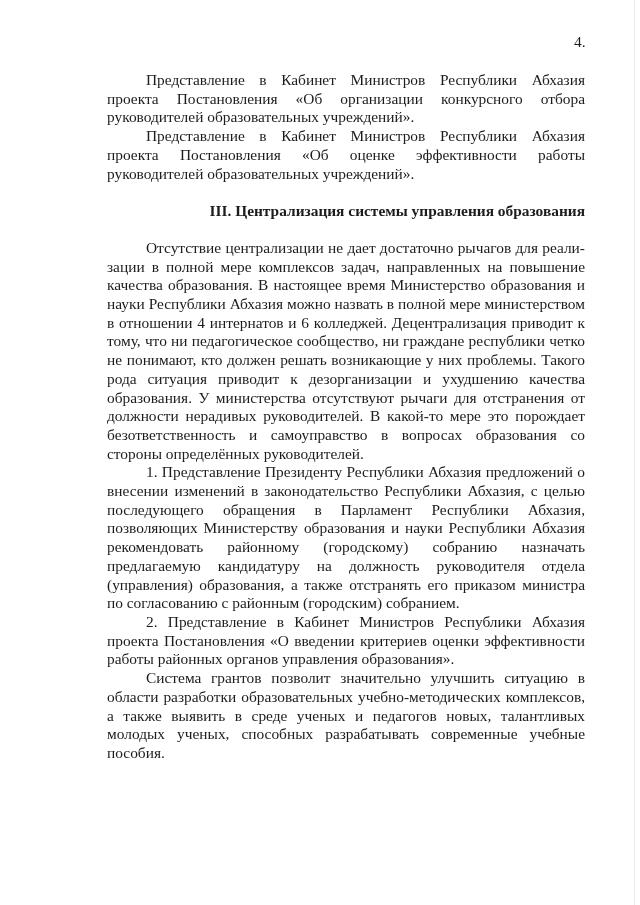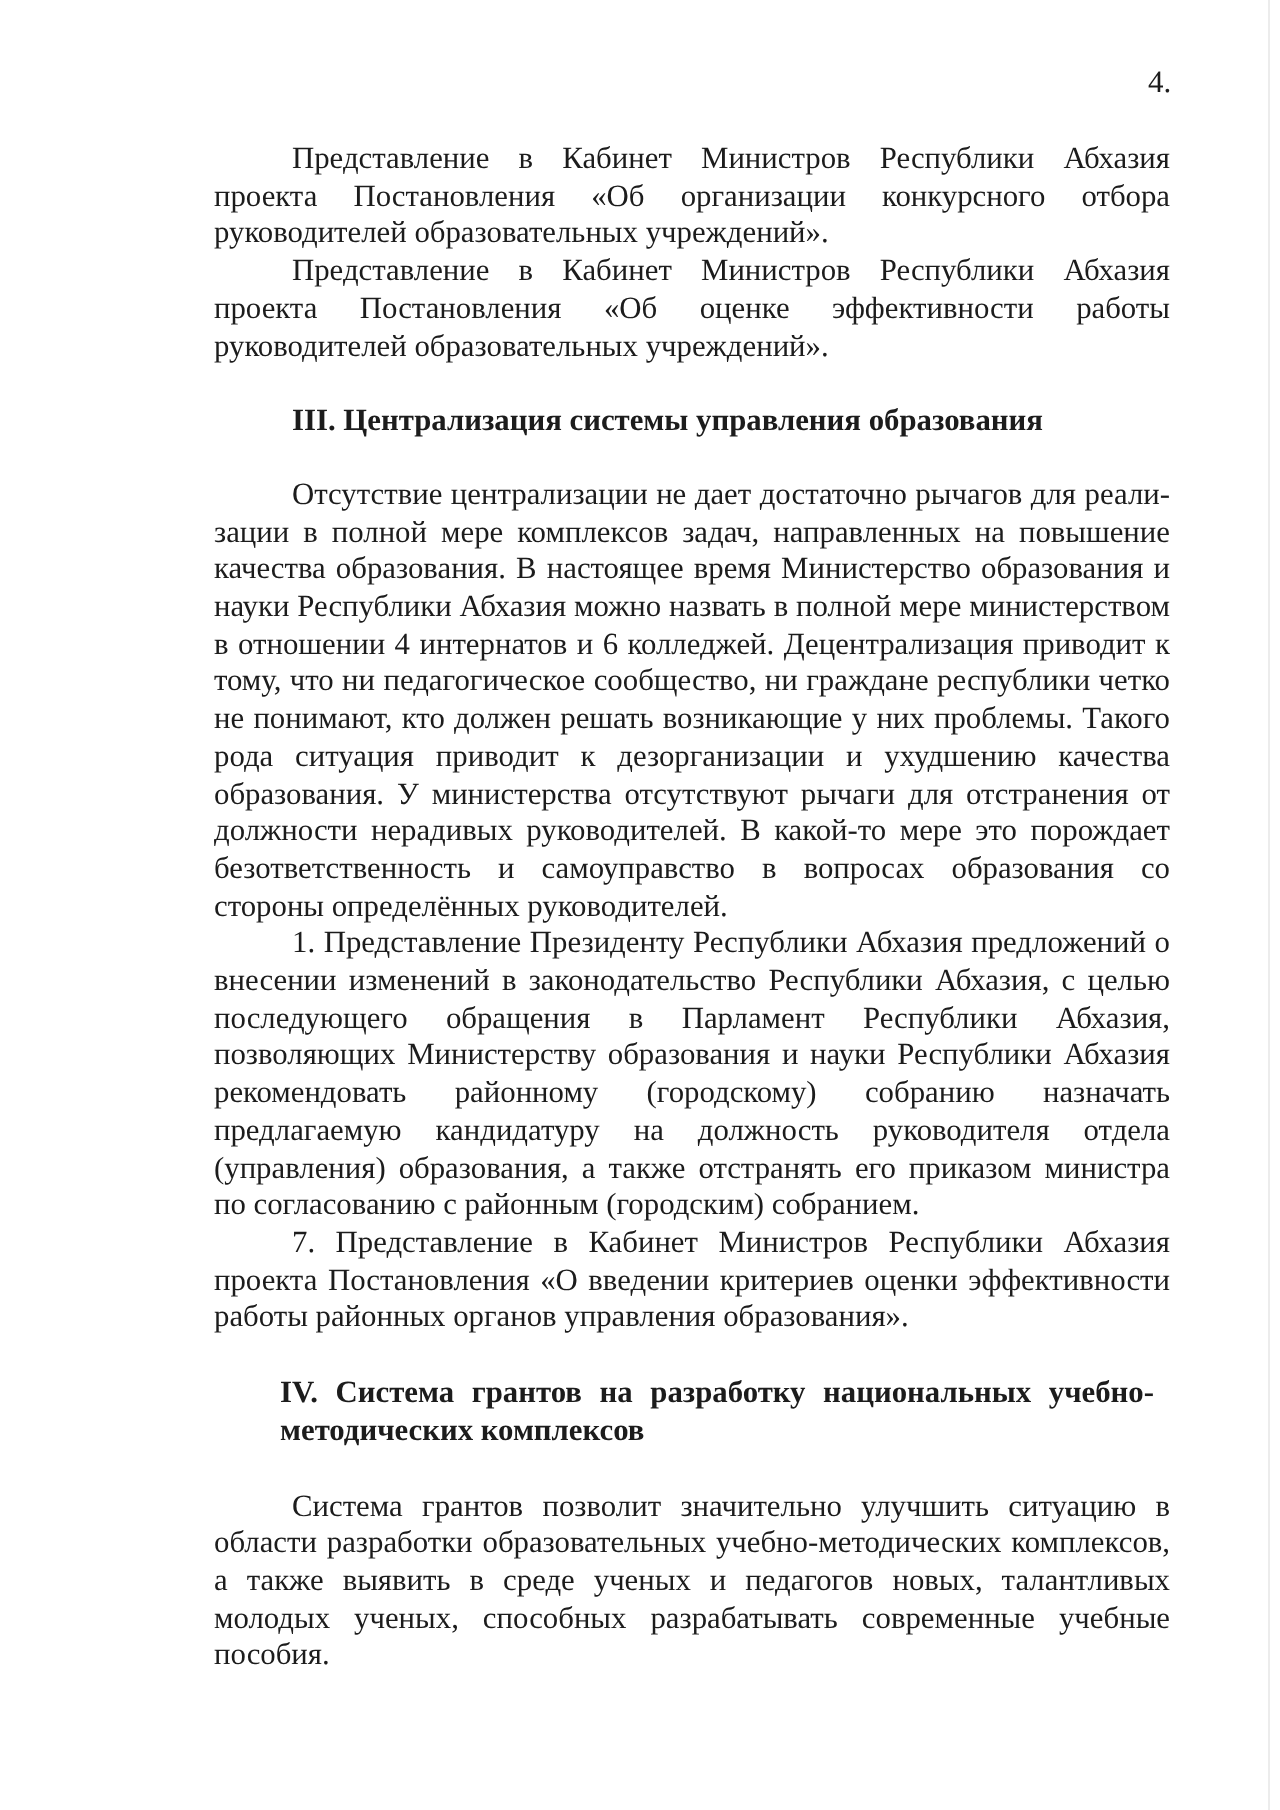--- a/index.html
+++ b/index.html
@@ -24,38 +24,37 @@
     font-size: 15.4px; line-height: 18.7px;
     text-align: justify;
   }
   .content p { margin: 0; text-indent: 39px; }
   .heading {
     font-weight: bold;
     text-align: left;
     text-indent: 0 !important;
     margin: 0;
   }
-  .h3 { padding-left: 39px; margin-top: 19px !important; margin-bottom: 18px !important; }
+  .h3 { padding-left: 39px; margin-top: 19px !important; margin-bottom: 18px !important; text-align: right; }
   .zadachi { padding-left: 39px; font-weight: bold; text-indent: 0 !important; }
   .h4 { padding-left: 33px; padding-right: 8px; margin-top: 19px !important; margin-bottom: 19px !important; text-align: justify !important; }
 </style>
 </head>
 <body>
 
 <div class="page-edge"></div>
 
 <div class="page-number">4.</div>
 
 <div class="content">
   <p>Представление в Кабинет Министров Республики Абхазия проекта Постановления «Об организации конкурсного отбора руководителей обра­зовательных учреждений».</p>
   <p>Представление в Кабинет Министров Республики Абхазия проекта Постановления «Об оценке эффективности работы руководителей образо­вательных учреждений».</p>
 
   <p class="heading h3">III. Централизация системы управления образования</p>
 
   <p>Отсутствие централизации не дает достаточно рычагов для реали­зации в полной мере комплексов задач, направленных на повышение качества образования. В настоящее время Министерство образования и науки Республики Абхазия можно назвать в полной мере министерством в отношении 4 интернатов и 6 колледжей. Децентрализация приводит к тому, что ни педагогическое сообщество, ни граждане республики четко не понимают, кто должен решать возникающие у них проблемы. Такого рода ситуация приводит к дезорганизации и ухудшению качества образования. У министерства отсутствуют рычаги для отстранения от должности нера­дивых руководителей. В какой-то мере это порождает безответственность и самоуправство в вопросах образования со стороны определённых руко­водителей.</p>
 
   <p>1. Представление Президенту Республики Абхазия предложений о внесении изменений в законодательство Республики Абхазия, с целью последующего обращения в Парламент Республики Абхазия, позволяющих Министерству образования и науки Республики Абхазия рекомендовать районному (городскому) собранию назначать предлагаемую кандидатуру на должность руководителя отдела (управления) образования, а также отстранять его приказом министра по согласованию с районным (городским) собранием.</p>
-  <p>7. Представление в Кабинет Министров Республики Абхазия проекта Постановления «О введении критериев оценки эффективности работы районных органов управления образования».</p>
+  <p>2. Представление в Кабинет Министров Республики Абхазия проекта Постановления «О введении критериев оценки эффективности работы районных органов управления образования».</p>
 
-  <p class="heading h4">IV. Система грантов на разработку национальных учебно-мето­дических комплексов</p>
 
   <p>Система грантов позволит значительно улучшить ситуацию в области разработки образовательных учебно-методических комплексов, а также выявить в среде ученых и педагогов новых, талантливых молодых ученых, способных разрабатывать современные учебные пособия.</p>
 </div>
 
 </body></html>

